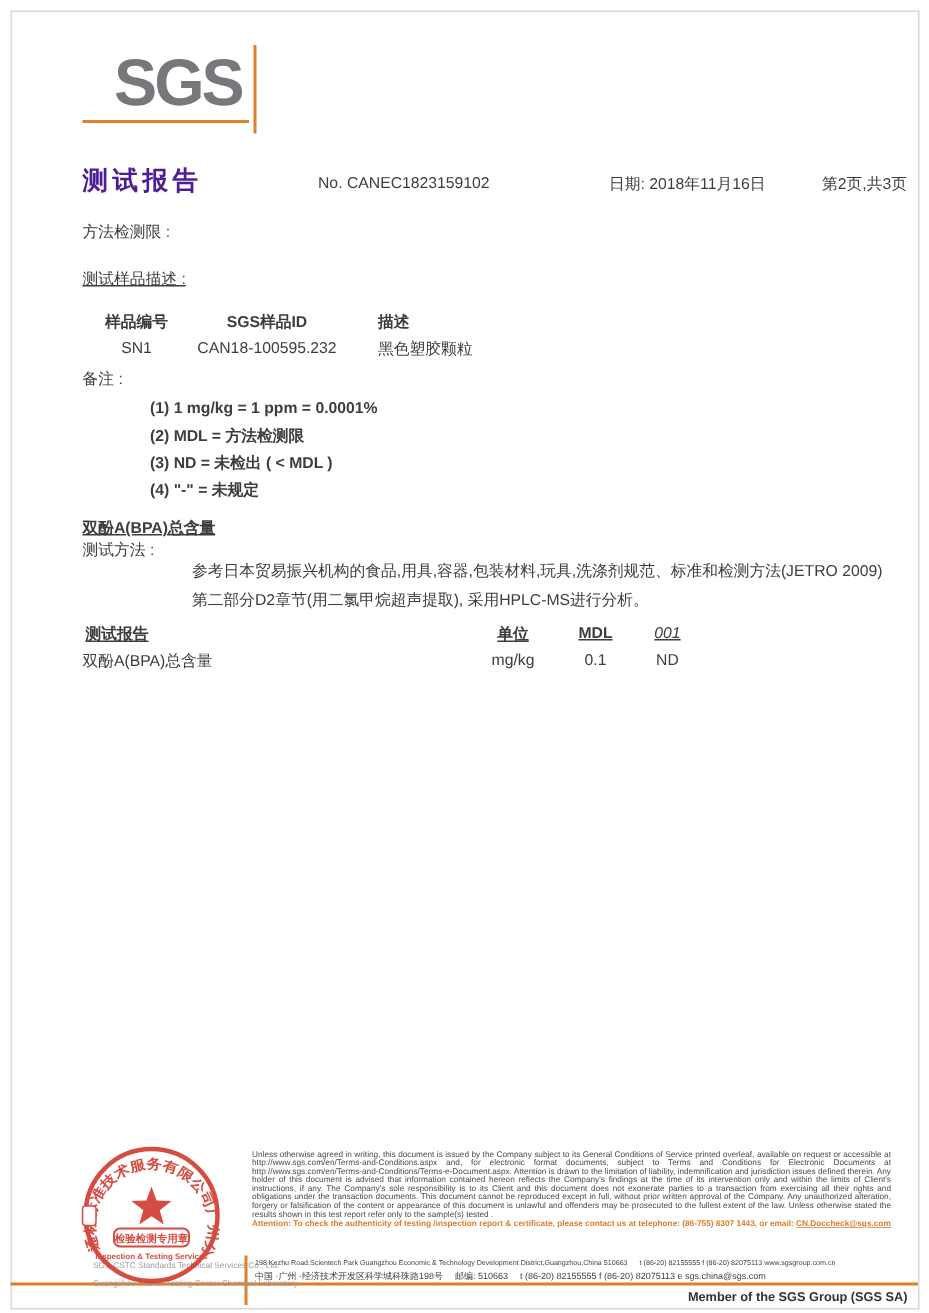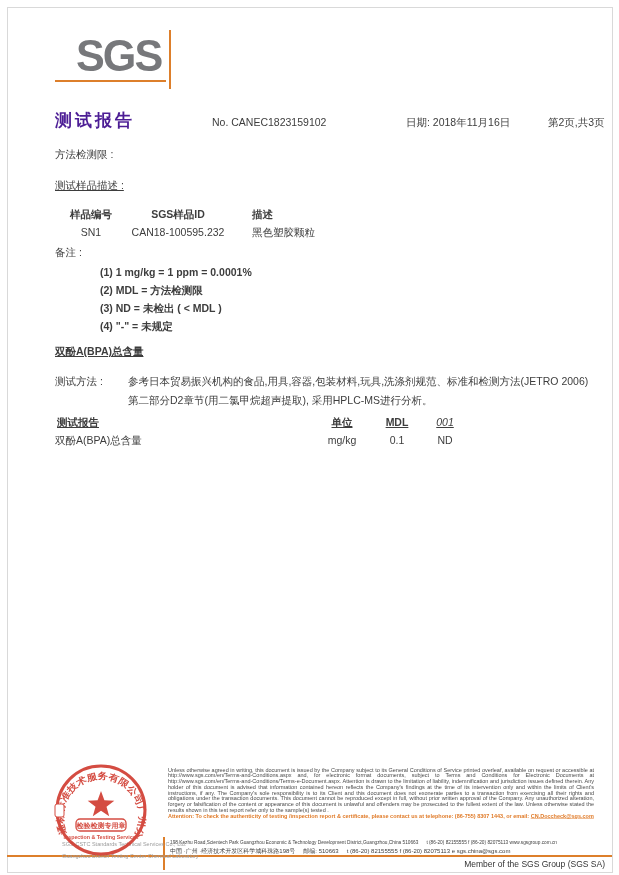--- a/index.html
+++ b/index.html
@@ -60,21 +60,21 @@
   .attention .email{ text-decoration:underline; }
 
   .addr-wrap{ position:absolute; left:170px; top:838px; width:428px; height:20px; overflow:hidden; }
   .addr-inner{ width:856px; transform:scale(.5); transform-origin:left top; }
   .addr-row{ display:flex; align-items:baseline; gap:16px; white-space:nowrap; color:#3f3f3f; }
   .addr-row1{ font-size:9.5px; line-height:16px; }
   .addr-row2{ font-size:12px; line-height:18px; }
 
   .addr-vline{ position:absolute; left:163px; top:837px; width:2px; height:33px; background:#dd7f2b; }
   .footer-rule{ position:absolute; left:7px; top:855px; width:605px; height:2px; background:#dd7f2b; }
-  .member{ position:absolute; right:14px; top:859px; font-size:8.5px; font-weight:normal; color:#333; }
+  .member{ position:absolute; right:14px; top:859px; font-size:8.5px; font-weight:bold; color:#333; }
 </style>
 </head>
 <body>
 
 <div class="page-border"></div>
 
 <div class="logo-text">SGS</div>
 <div class="logo-hline"></div>
 <div class="logo-vline"></div>
 
@@ -98,22 +98,22 @@
 <div class="lbl" style="top:246px">备注 :</div>
 <div>
   <div class="remark-line" style="top:266px">(1) 1 mg/kg = 1 ppm = 0.0001%</div>
   <div class="remark-line" style="top:284px">(2) MDL = 方法检测限</div>
   <div class="remark-line" style="top:302px">(3) ND = 未检出 ( &lt; MDL )</div>
   <div class="remark-line" style="top:320px">(4) "-" = 未规定</div>
 </div>
 
 <div class="section-title">双酚A(BPA)总含量</div>
 
-<div class="lbl" style="top:375px">测试方法 :</div>
-<div class="method-text">参考日本贸易振兴机构的食品,用具,容器,包装材料,玩具,洗涤剂规范、标准和检测方法(JETRO 2006)第二部分D2章节(用二氯甲烷超声提取), 采用HPLC-MS进行分析。</div>
+<div class="lbl" style="top:360px">测试方法 :</div>
+<div class="method-text">参考日本贸易振兴机构的食品,用具,容器,包装材料,玩具,洗涤剂规范、标准和检测方法(JETRO 2009)第二部分D2章节(用二氯甲烷超声提取), 采用HPLC-MS进行分析。</div>
 
 <div>
   <div class="rt-h" style="left:57px">测试报告</div>
   <div class="rt-h ctr" style="left:320px;width:44px">单位</div>
   <div class="rt-h ctr" style="left:377px;width:40px">MDL</div>
   <div class="rt-h it ctr" style="left:425px;width:40px">001</div>
   <div class="rt-v" style="left:55px">双酚A(BPA)总含量</div>
   <div class="rt-v ctr" style="left:320px;width:44px">mg/kg</div>
   <div class="rt-v ctr" style="left:377px;width:40px">0.1</div>
   <div class="rt-v ctr" style="left:425px;width:40px">ND</div>

